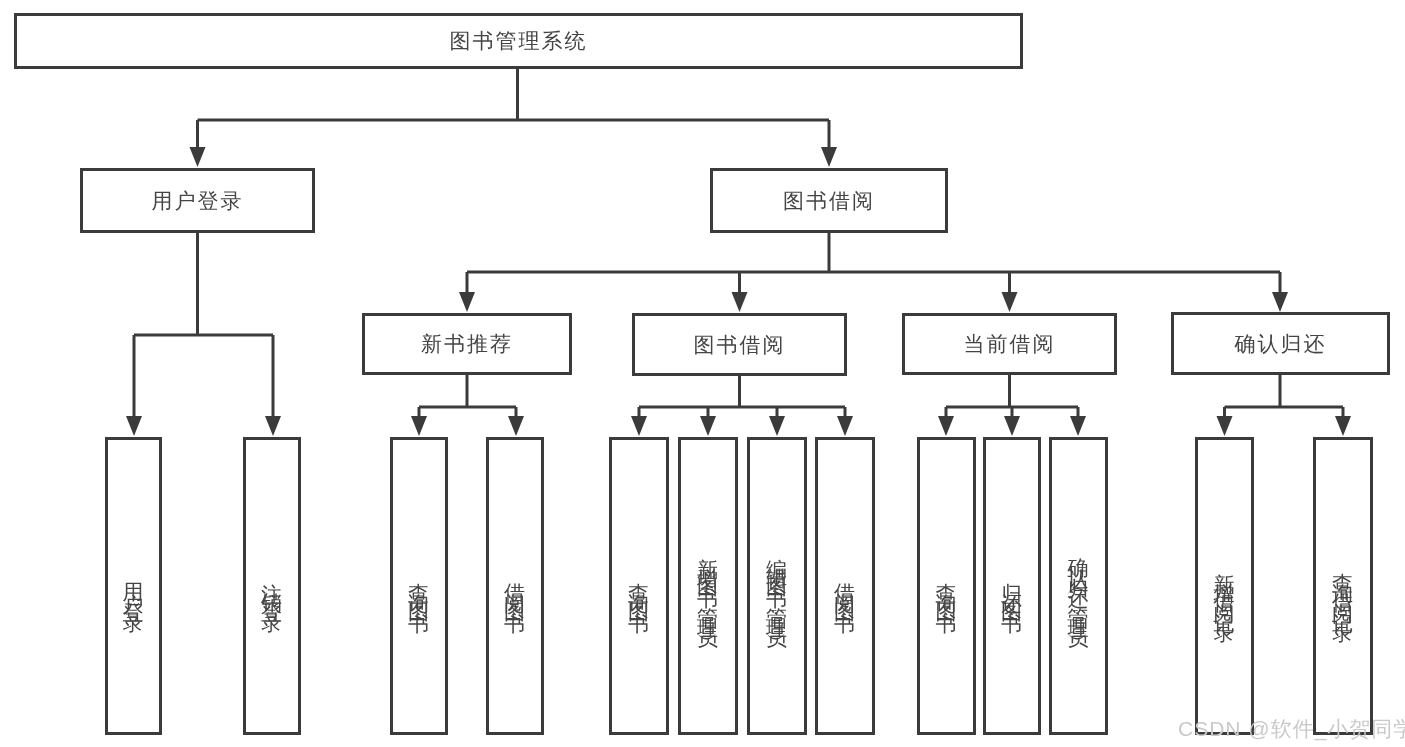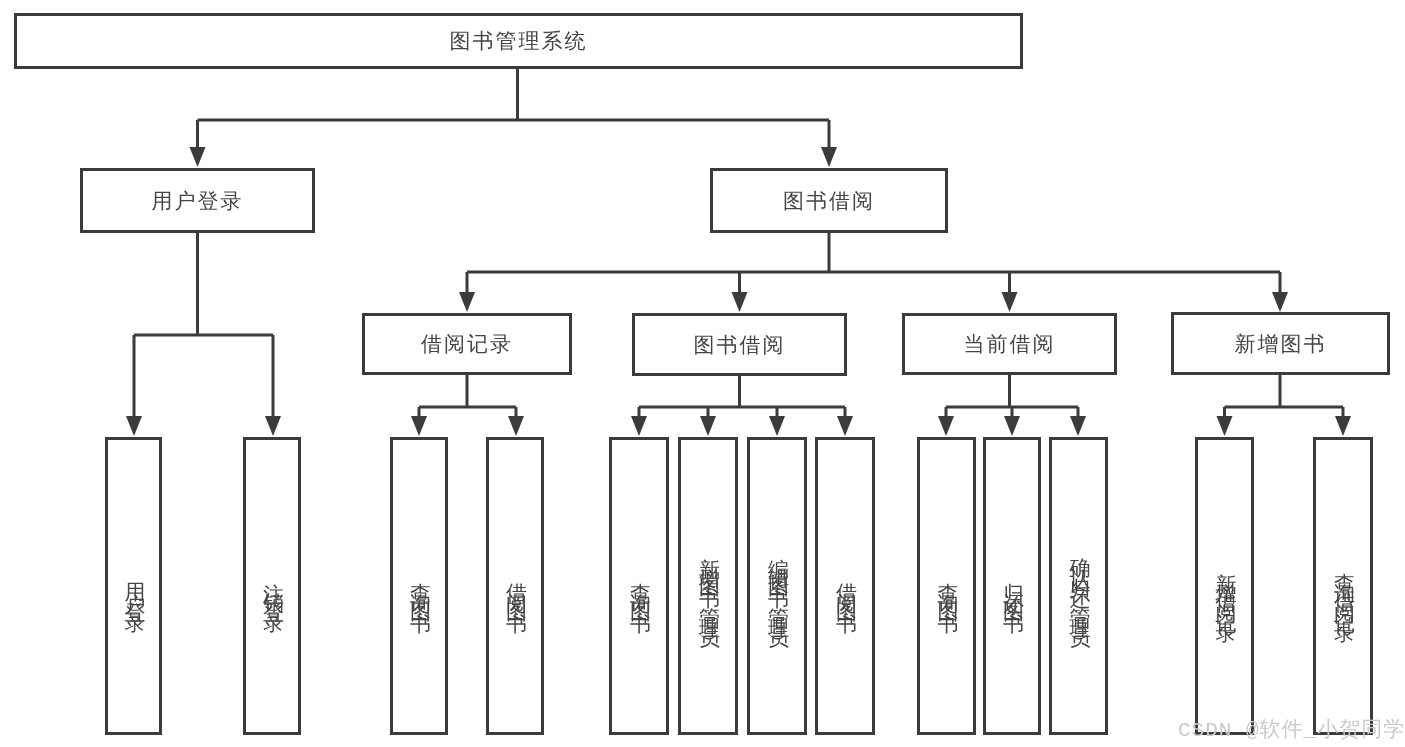--- a/index.html
+++ b/index.html
@@ -6,21 +6,21 @@
     --line:#3b3b3b;
     --text:#454545;
     --wm:#c9c9c9;
     --bg:#ffffff;
   }
   html,body{margin:0;padding:0;background:var(--bg);}
   .stage{
     position:relative;
     width:1405px;height:747px;
     background:var(--bg);
-    font-family:Liberation Mono, monospace;
+    font-family:Liberation Sans, sans-serif;
     color:var(--text);
     overflow:hidden;
   }
   .connectors{
     position:absolute;left:0;top:0;width:1405px;height:747px;
     color:var(--line);
   }
   .box{
     position:absolute;
     box-sizing:border-box;
@@ -123,24 +123,24 @@
       <polygon points="1216.5,416 1232.5,416 1224.5,436"></polygon>
       <polygon points="1335,416 1351,416 1343,436"></polygon>
     </g>
   </svg>
 
   <div class="box h" style="left:14px;top:13px;width:1009px;height:56px;">图书管理系统</div>
 
   <div class="box h" style="left:80px;top:168px;width:235px;height:65px;">用户登录</div>
   <div class="box h" style="left:710px;top:168px;width:238px;height:65px;">图书借阅</div>
 
-  <div class="box h" style="left:362px;top:313px;width:210px;height:62px;">借阅记录</div>
+  <div class="box h" style="left:362px;top:313px;width:210px;height:62px;">新书推荐</div>
   <div class="box h" style="left:632px;top:313px;width:215px;height:63px;">图书借阅</div>
   <div class="box h" style="left:902px;top:313px;width:215px;height:62px;">当前借阅</div>
-  <div class="box h" style="left:1171px;top:312px;width:219px;height:63px;">新增图书</div>
+  <div class="box h" style="left:1171px;top:312px;width:219px;height:63px;">确认归还</div>
 
   <div class="box v" style="left:105px;width:57px;">用户登录</div>
   <div class="box v" style="left:243px;width:58px;">注销登录</div>
 
   <div class="box v" style="left:390px;width:58px;">查询图书</div>
   <div class="box v" style="left:486px;width:58px;">借阅图书</div>
 
   <div class="box v" style="left:609px;width:60px;">查询图书</div>
   <div class="box v" style="left:678px;width:60px;">新增图书（管理员）</div>
   <div class="box v" style="left:747px;width:60px;">编辑图书（管理员）</div>

